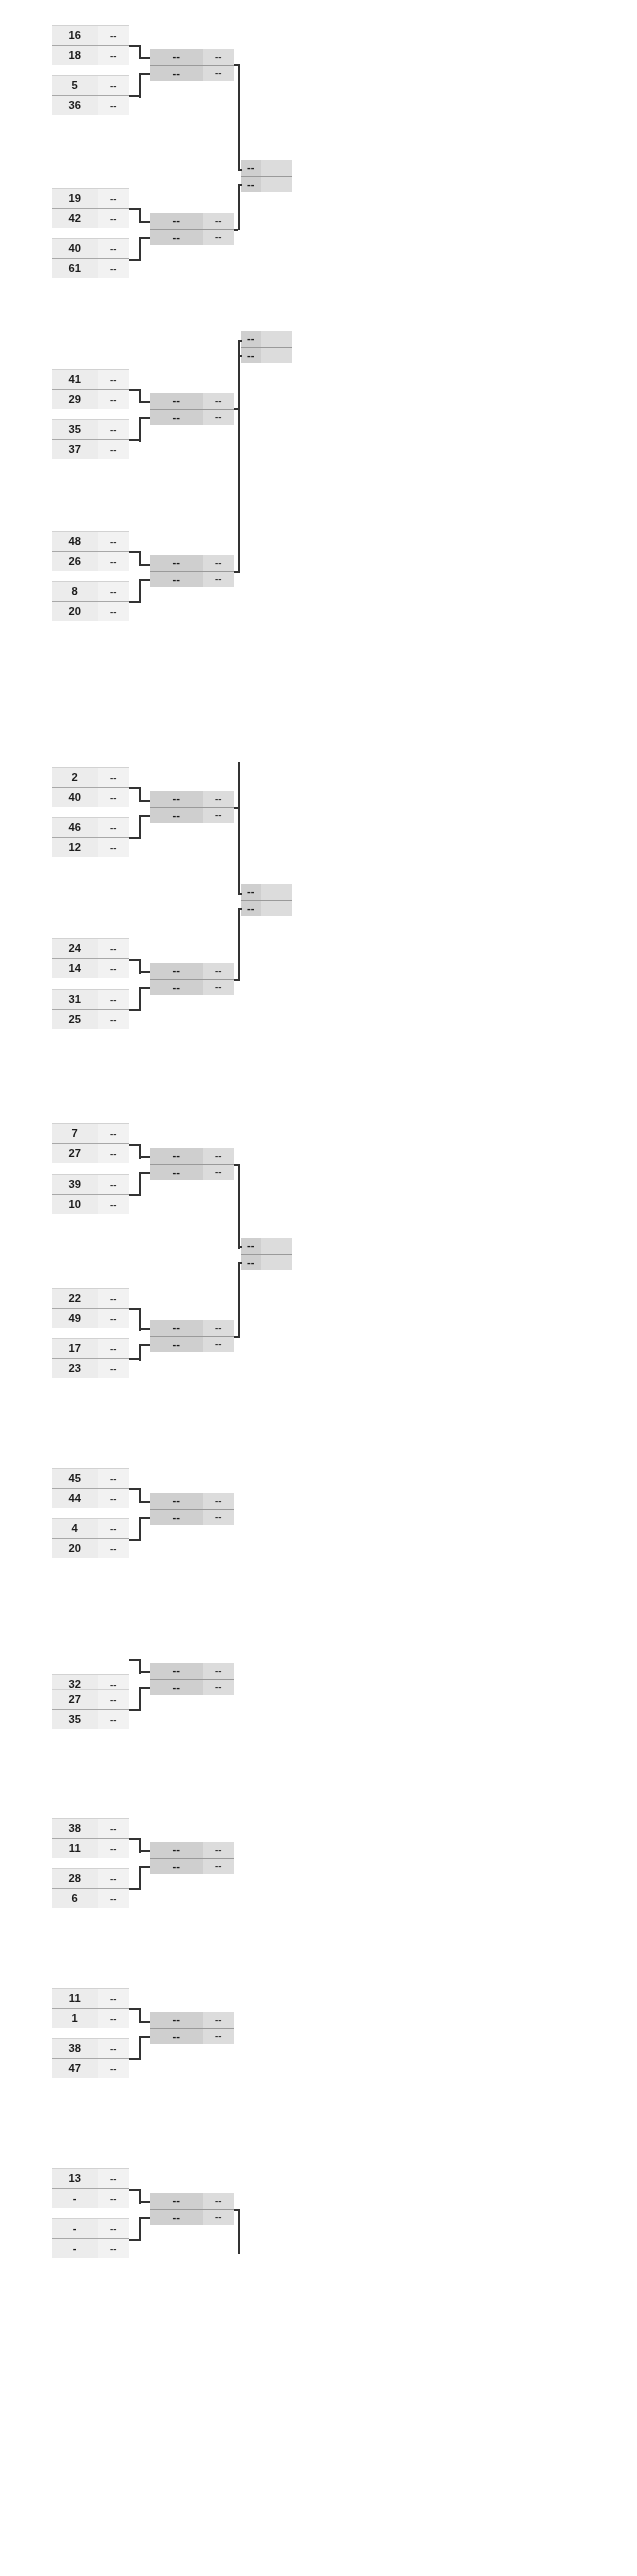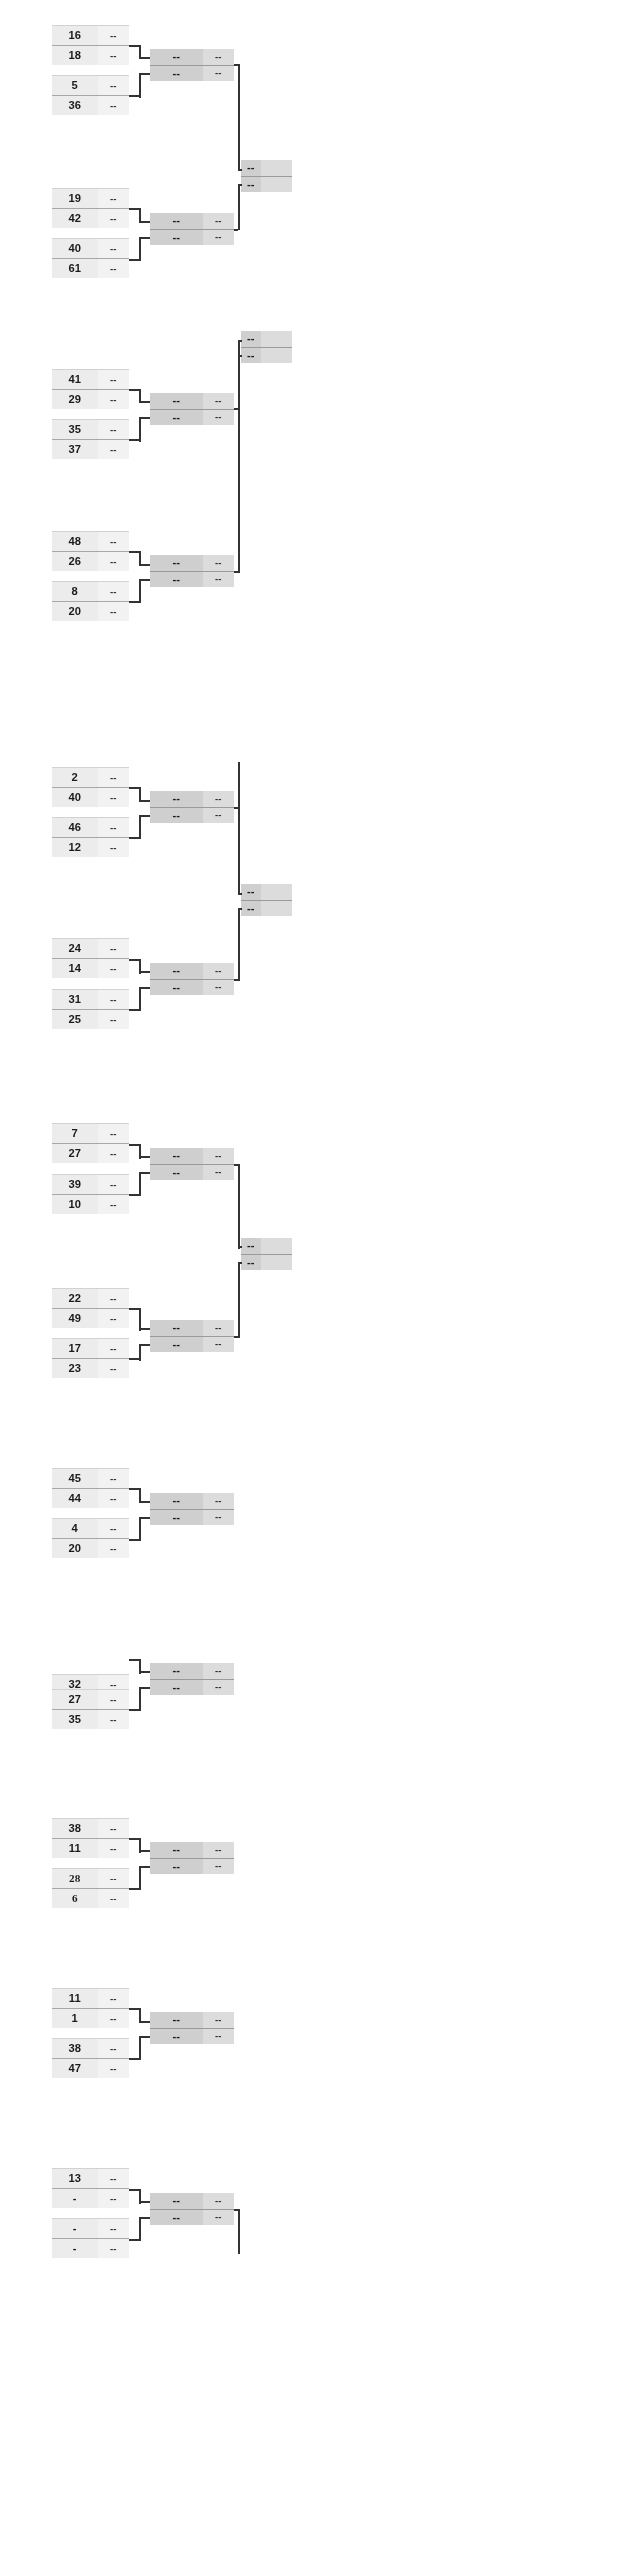--- a/index.html
+++ b/index.html
@@ -376,21 +376,21 @@
           <div class="score">--</div>
         </div>
       </div>
       <div class="slot bottom">
         <div class="seed">11</div>
         <div class="score-cell">
           <div class="score">--</div>
         </div>
       </div>
     </div>
-    <div class="match r1" style="left: 52px; top: 1868px; width: 77px; height: 40px; font-family: Liberation Serif, serif;">
+    <div class="match r1" style="left: 52px; top: 1868px; width: 77px; height: 40px;">
       <div class="slot top">
         <div class="seed">28</div>
         <div class="score-cell">
           <div class="score">--</div>
         </div>
       </div>
       <div class="slot bottom">
         <div class="seed">6</div>
         <div class="score-cell">
           <div class="score">--</div>

